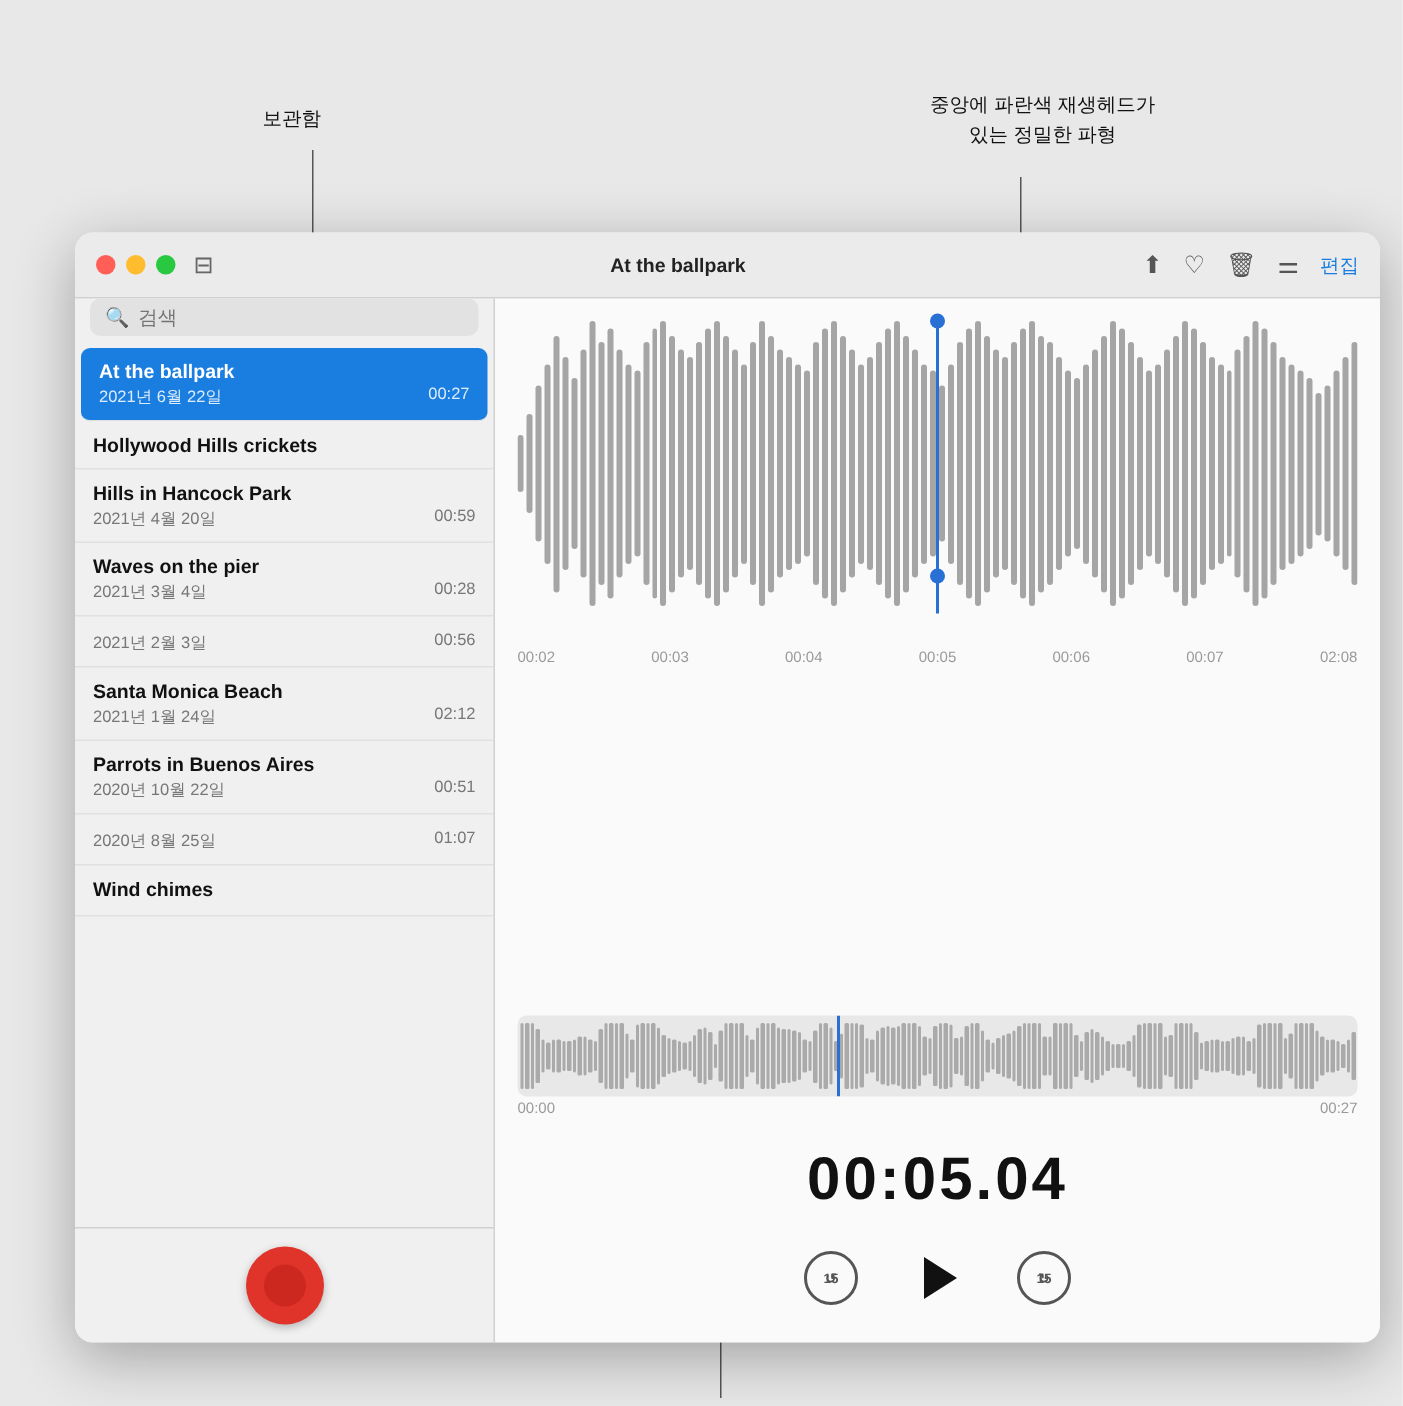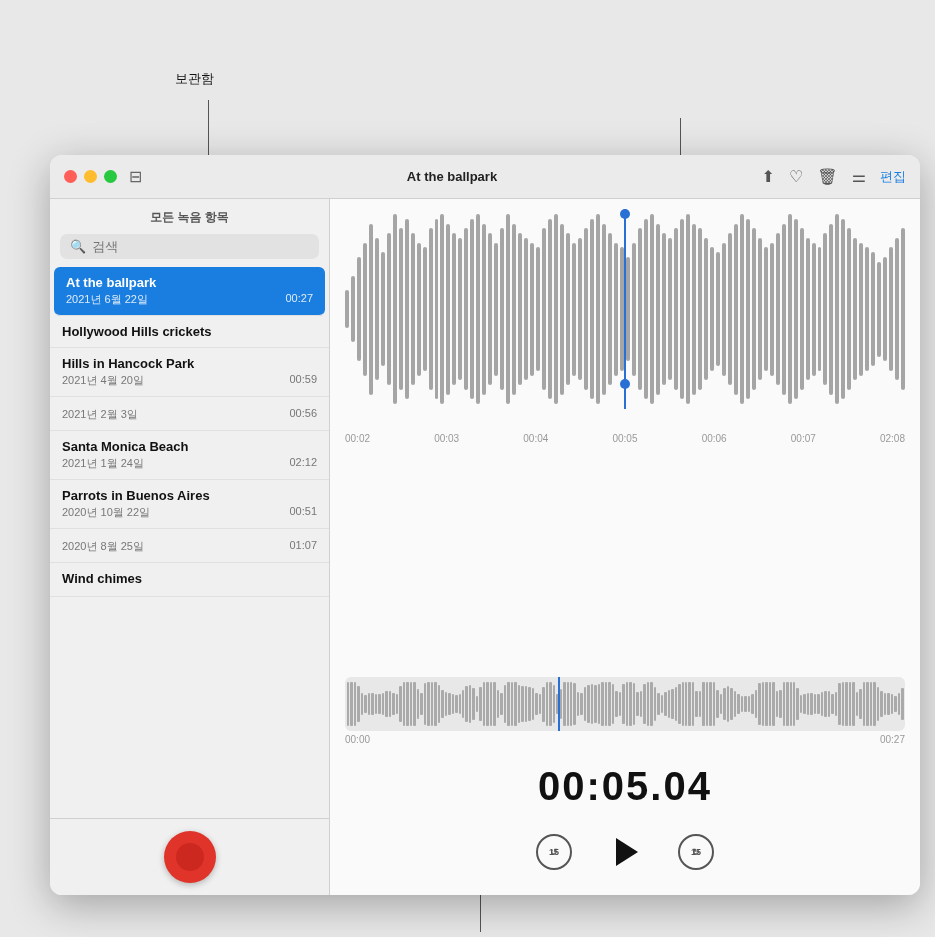--- a/index.html
+++ b/index.html
@@ -448,20 +448,23 @@
       border-left: 22px solid #111;
       margin-left: 4px;
     }
   </style>
 </head>
 <body>
 
 <div class="page-wrapper">
 
   <div class="annotation annotation-library">보관함</div>
+  <div class="annotation annotation-waveform">
+    중앙에 파란색 재생헤드가<br>있는 정밀한 파형
+  </div>
 
   <div class="arrow-line-library"></div>
   <div class="arrow-line-waveform"></div>
   <div class="arrow-line-bottom"></div>
 
   <div class="app-window">
 
     <div class="title-bar">
       <div class="traffic-lights">
         <div class="traffic-light tl-close"></div>
@@ -475,21 +478,20 @@
         <span class="title-action">♡</span>
         <span class="title-action">🗑</span>
         <span class="title-action">⚌</span>
         <span class="edit-btn">편집</span>
       </div>
     </div>
 
     <div class="main-content">
 
       <div class="sidebar">
-        <div class="sidebar-header">모든 녹음 항목</div>
 
         <div class="search-bar">
           <span class="search-icon-sym">🔍</span>
           <input class="search-input" type="text" placeholder="검색" style="">
         </div>
 
         <div class="recordings-list" id="recordings-list">
 
         <div class="recording-item active">
     <div class="recording-title">At the ballpark</div>
@@ -499,20 +501,27 @@
     </div>
   </div>
             <div class="recording-item">
     <div class="recording-title">Hollywood Hills crickets</div>
   </div>
             <div class="recording-item">
     <div class="recording-title">Hills in Hancock Park</div>
     <div class="recording-meta">
       <span>2021년 4월 20일</span>
       <span>00:59</span>
+    </div>
+  </div>
+            <div class="recording-item">
+    <div class="recording-title">Waves on the pier</div>
+    <div class="recording-meta">
+      <span>2021년 3월 4일</span>
+      <span>00:28</span>
     </div>
   </div>
             <div class="recording-item">
     <div class="recording-meta">
       <span>2021년 2월 3일</span>
       <span>00:56</span>
     </div>
   </div>
             <div class="recording-item">
     <div class="recording-title">Santa Monica Beach</div>

